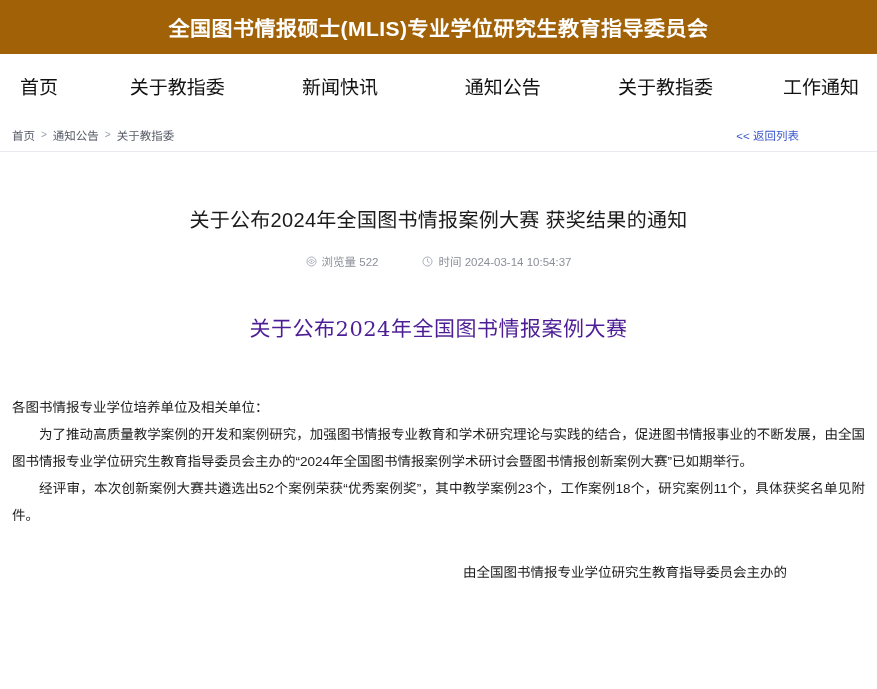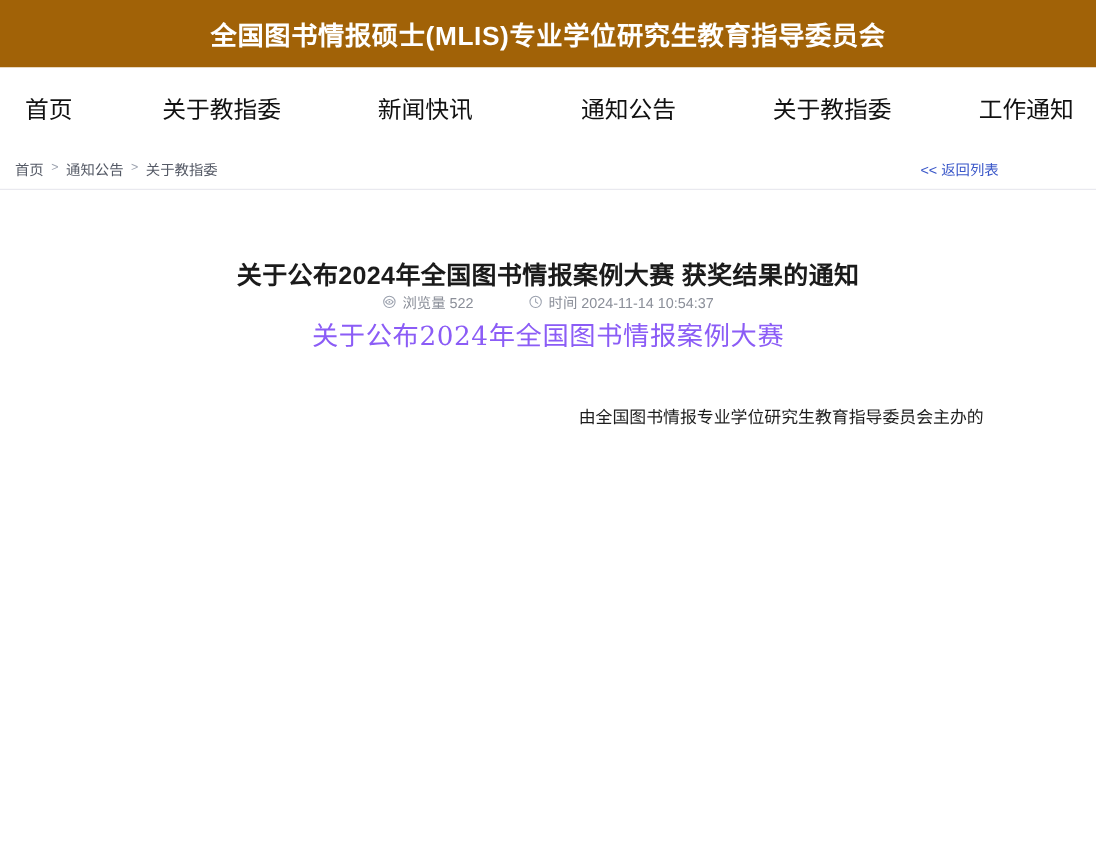--- a/index.html
+++ b/index.html
@@ -79,45 +79,47 @@
     cursor: pointer;
     white-space: nowrap;
   }
 
   
   .article { padding: 0 12px; }
   .art-title {
     text-align: center;
     font-size: 20px;
     color: #1b1b1b;
-    font-weight: bold;
+    font-weight: normal;
     margin-top: 52px;
     letter-spacing: 0.3px;
   }
   .meta {
+    margin-top: 20px;
     display: flex;
     justify-content: center;
     align-items: center;
     gap: 44px;
     font-size: 11.5px;
     color: #8b8f99;
   }
   .meta-item { display: flex; align-items: center; gap: 5px; white-space: nowrap; }
   .ico {
     width: 11px; height: 11px;
     display: inline-block;
     position: relative;
     flex: 0 0 11px;
   }
   .ico svg { display: block; width: 11px; height: 11px; }
 
   .big-head {
+    margin-top: 40px;
     text-align: center;
     font-size: 21px;
-    color: #8b5cf6;
+    color: #4c1d95;
     line-height: 1.95;
     letter-spacing: 0.5px;
     font-family: "DejaVu Serif", "Liberation Serif", serif;
   }
 
   .body-text {
     margin-top: 44px;
     font-size: 13.5px;
     line-height: 2.0;
     color: #1c1c1c;
@@ -179,27 +181,32 @@
         </span>
         <span>浏览量 522</span>
       </div>
       <div class="meta-item">
         <span class="ico">
           <svg viewBox="0 0 16 16" fill="none" stroke="#9aa0ad" stroke-width="1.2">
             <circle cx="8" cy="8" r="6.6"></circle>
             <path d="M8 4.4V8l2.6 1.7" stroke-linecap="round"></path>
           </svg>
         </span>
-        <span>时间 2024-11-14 10:54:37</span>
+        <span>时间 2024-03-14 10:54:37</span>
       </div>
     </div>
 
     <div class="big-head">
       <div>关于公布2024年全国图书情报案例大赛</div>
     </div>
 
+    <div class="body-text">
+      <p>各图书情报专业学位培养单位及相关单位：</p>
+      <p class="ind">为了推动高质量教学案例的开发和案例研究，加强图书情报专业教育和学术研究理论与实践的结合，促进图书情报事业的不断发展，由全国图书情报专业学位研究生教育指导委员会主办的“2024年全国图书情报案例学术研讨会暨图书情报创新案例大赛”已如期举行。</p>
+      <p class="ind">经评审，本次创新案例大赛共遴选出52个案例荣获“优秀案例奖”，其中教学案例23个，工作案例18个，研究案例11个，具体获奖名单见附件。</p>
+    </div>
 
     <div class="sign">
       <div>由全国图书情报专业学位研究生教育指导委员会主办的</div>
     </div>
 
   </div>
 </div>
 
 </body></html>

